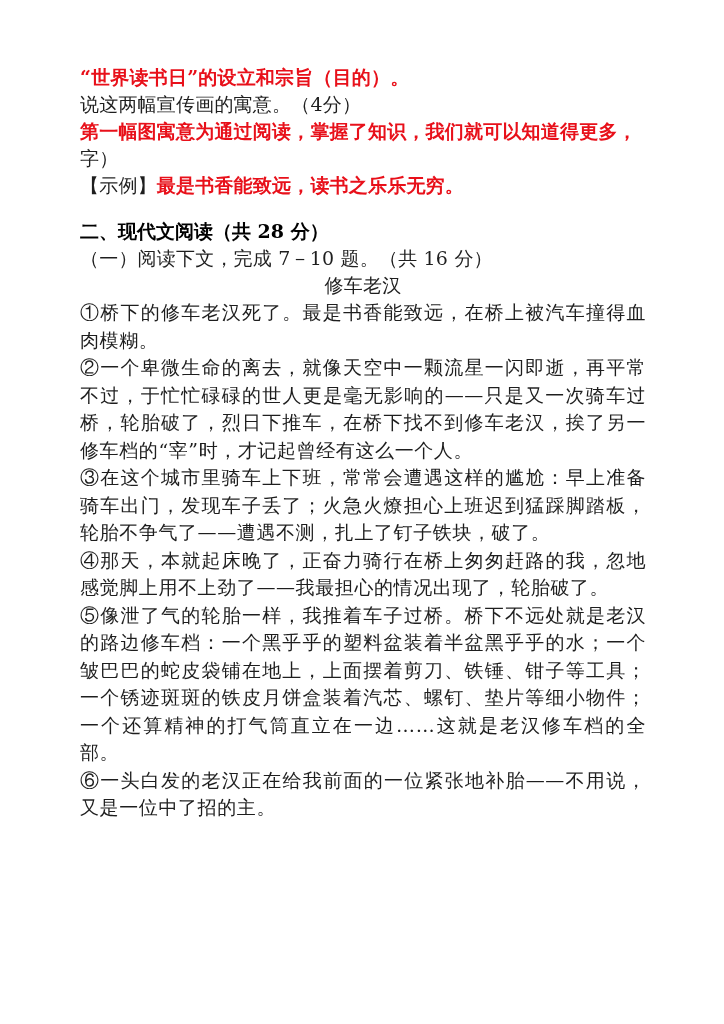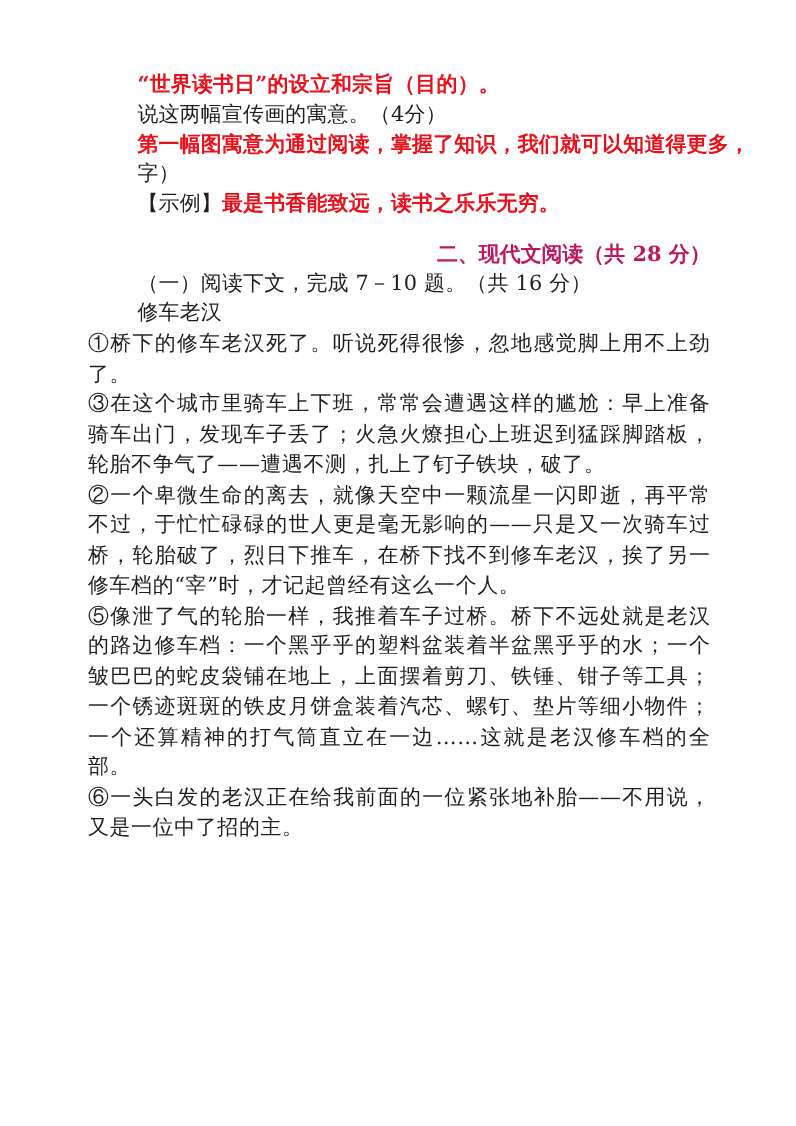--- a/index.html
+++ b/index.html
@@ -19,50 +19,48 @@
       position: absolute;
       left: 80px;
       top: 64px;
       width: 566px;
     }
     .line {
       font-size: 19px;
       line-height: 27px;
       white-space: nowrap;
       letter-spacing: 0.2px;
-      margin-left: 45px;
     }
     .red {
       color: #e8101a;
       font-weight: bold;
     }
     .black {
       color: #1e1e1e;
     }
     .center {
+      text-align: center;
       display: block;
-      font-family: Liberation Mono, monospace;
     }
     .gap {
       height: 18px;
     }
     .para {
       white-space: normal;
       font-size: 19px;
       line-height: 27.5px;
       letter-spacing: 0.6px;
       text-align: justify;
       text-align-last: left;
     }
     .section-title {
       font-size: 19px;
       line-height: 28px;
       font-weight: bold;
-      color: #be185d;
-      text-align: right;
+      color: #000000;
     }
   </style>
 </head>
 <body>
 
 <div class="page">
 
   <div class="line red">“世界读书日”的设立和宗旨（目的）。</div>
 
   <div class="line black">说这两幅宣传画的寓意。（4分）</div>
@@ -74,19 +72,20 @@
   <div class="line">
     <span class="black">【示例】</span><span class="red">最是书香能致远，读书之乐乐无穷。</span>
   </div>
 
   <div class="gap"></div>
 
   <div class="section-title">二、现代文阅读（共 28 分）</div>
   <div class="line black">（一）阅读下文，完成 7－10 题。（共 16 分）</div>
   <div class="line black center">修车老汉</div>
 
-  <div class="para black">①桥下的修车老汉死了。听说死得很惨，忽地感觉脚上用不上劲了。</div>
+  <div class="para black">①桥下的修车老汉死了。最是书香能致远，在桥上被汽车撞得血肉模糊。</div>
+  <div class="para black">②一个卑微生命的离去，就像天空中一颗流星一闪即逝，再平常不过，于忙忙碌碌的世人更是毫无影响的——只是又一次骑车过桥，轮胎破了，烈日下推车，在桥下找不到修车老汉，挨了另一修车档的“宰”时，才记起曾经有这么一个人。</div>
   <div class="para black">③在这个城市里骑车上下班，常常会遭遇这样的尴尬：早上准备骑车出门，发现车子丢了；火急火燎担心上班迟到猛踩脚踏板，轮胎不争气了——遭遇不测，扎上了钉子铁块，破了。</div>
-  <div class="para black">②一个卑微生命的离去，就像天空中一颗流星一闪即逝，再平常不过，于忙忙碌碌的世人更是毫无影响的——只是又一次骑车过桥，轮胎破了，烈日下推车，在桥下找不到修车老汉，挨了另一修车档的“宰”时，才记起曾经有这么一个人。</div>
+  <div class="para black">④那天，本就起床晚了，正奋力骑行在桥上匆匆赶路的我，忽地感觉脚上用不上劲了——我最担心的情况出现了，轮胎破了。</div>
   <div class="para black">⑤像泄了气的轮胎一样，我推着车子过桥。桥下不远处就是老汉的路边修车档：一个黑乎乎的塑料盆装着半盆黑乎乎的水；一个皱巴巴的蛇皮袋铺在地上，上面摆着剪刀、铁锤、钳子等工具；一个锈迹斑斑的铁皮月饼盒装着汽芯、螺钉、垫片等细小物件；一个还算精神的打气筒直立在一边……这就是老汉修车档的全部。</div>
   <div class="para black">⑥一头白发的老汉正在给我前面的一位紧张地补胎——不用说，又是一位中了招的主。</div>
 
 </div>
 
 </body></html>

